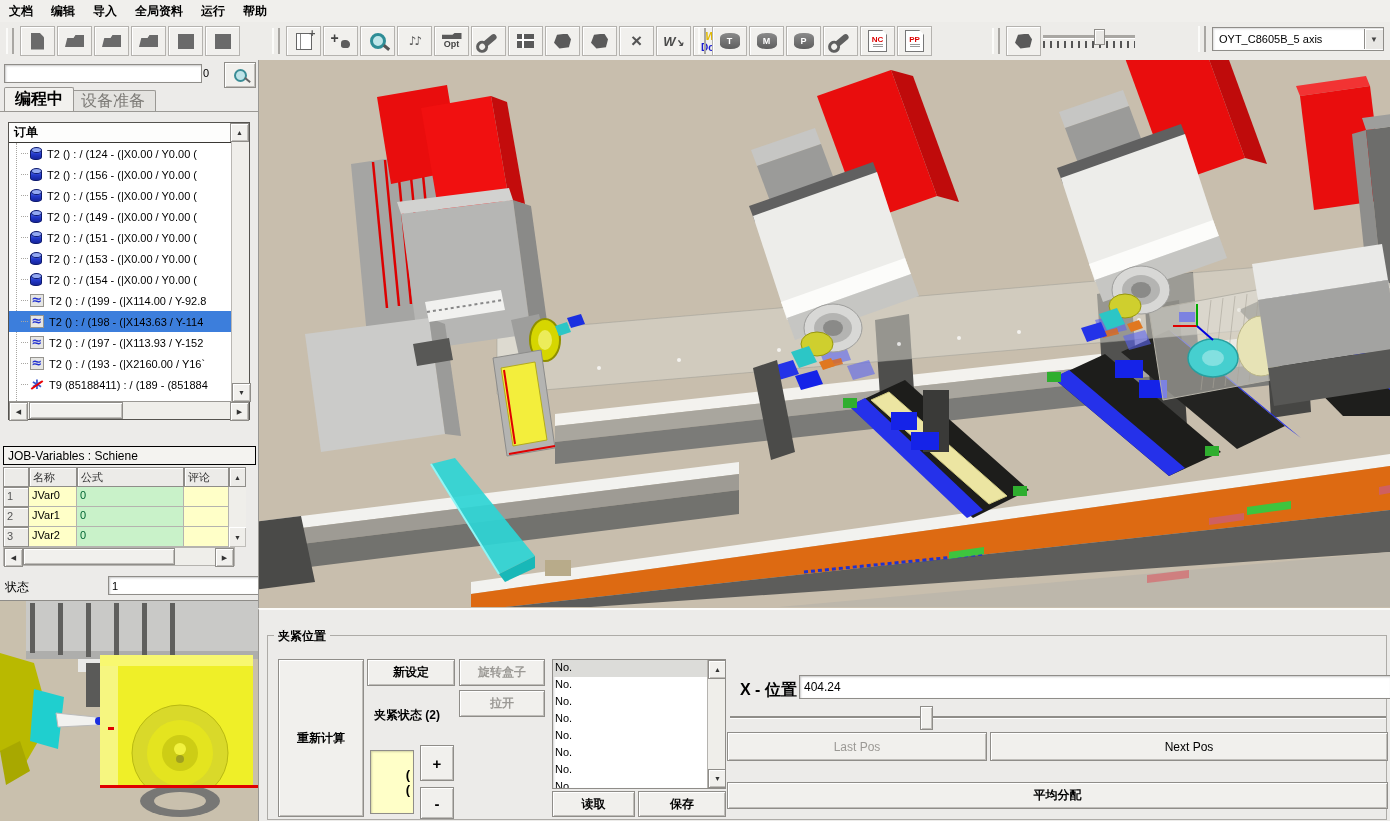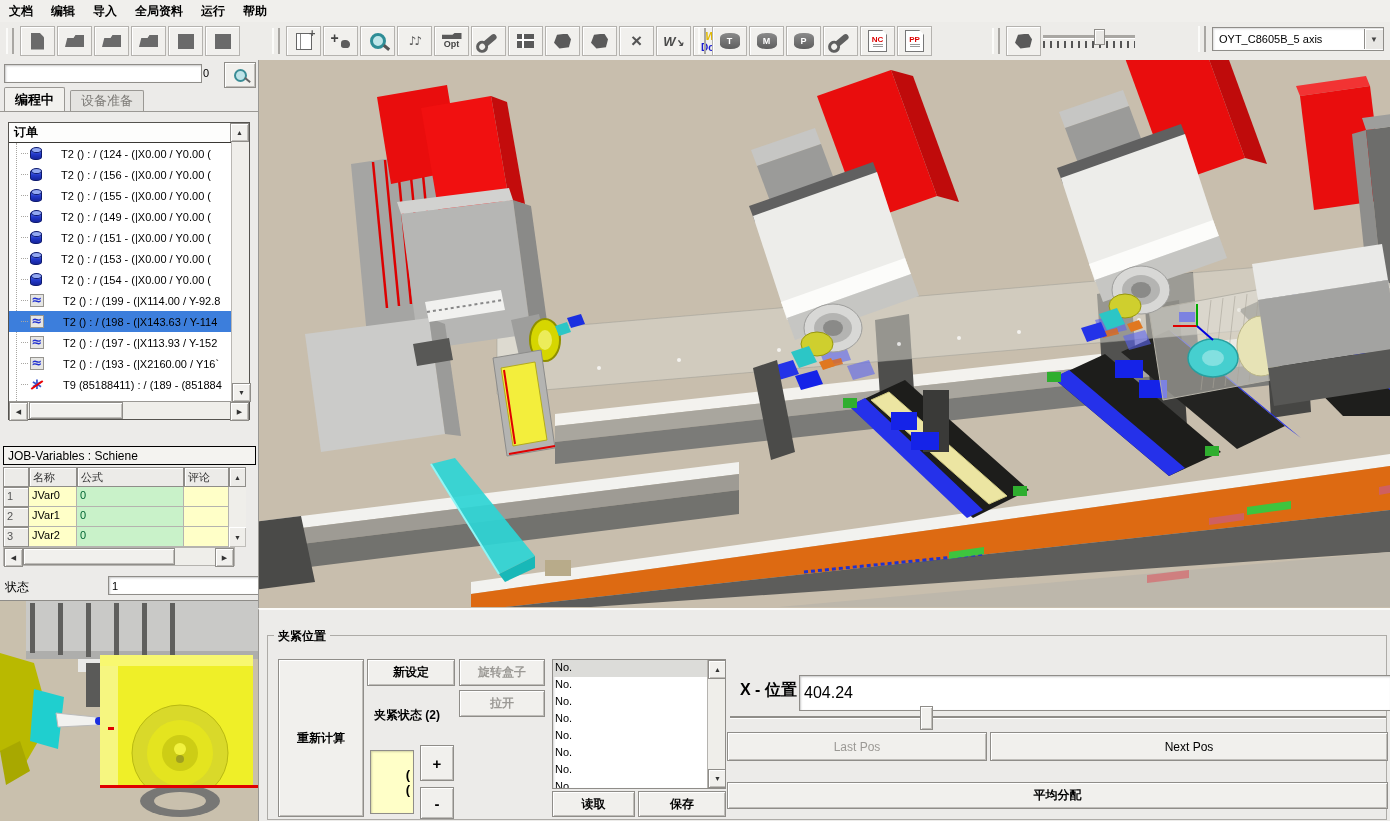--- a/index.html
+++ b/index.html
@@ -57,32 +57,32 @@
   
   .leftpanel{position:absolute;left:0;top:60px;width:258px;height:761px;background:#ecebe9;border-right:1px solid #8e8c88}
   .inset{background:#fff;border:1px solid #8f8d89;box-shadow:inset 1px 1px 2px rgba(0,0,0,.22)}
   .btn3d{background:#f1f0ed;border:1px solid #8f8d89;box-shadow:inset 1px 1px 0 #fff,inset -1px -1px 0 #bfbdb9;display:flex;align-items:center;justify-content:center;cursor:default}
   .search-input{position:absolute;left:4px;top:4px;width:190px;height:17px;font-size:11px;padding:0 3px;outline:none}
   .search-count{position:absolute;left:203px;top:7px;font-size:11px}
   .mag-btn{position:absolute;left:224px;top:2px;width:30px;height:24px}
   .ic-mag{width:9px;height:9px;border:2px solid #3a8d96;border-radius:50%;background:#bfe4e8;position:relative}
   .ic-mag::after{content:"";position:absolute;left:8px;top:8px;width:7px;height:2px;background:#666;transform:rotate(40deg)}
   .tabs{position:absolute;left:0;top:28px;width:258px;height:23px;border-bottom:1px solid #9a9894}
-  .tab{position:absolute;bottom:0;height:20px;padding:0 10px;display:flex;align-items:center;border:1px solid #9a9894;border-bottom:none;border-radius:2px 2px 0 0;background:#e4e3e0;color:#7d7b77;font-size:13px}
+  .tab{position:absolute;bottom:0;height:20px;padding:0 10px;display:flex;align-items:center;border:1px solid #9a9894;border-bottom:none;border-radius:2px 2px 0 0;background:#e4e3e0;color:#7d7b77;font-size:16px}
   .tab.active{height:23px;background:#f2f1ee;color:#000;font-weight:700;z-index:2}
 
   .treebox{position:absolute;left:8px;top:62px;width:240px;height:296px;border:1px solid #55534f;background:#fff}
   .treehdr{height:19px;border-bottom:1px solid #3a3834;display:flex;align-items:center;background:#fdfdfc}
   .treehdr .t{flex:1;padding-left:5px;font-weight:700;font-size:12px}
   .sbtn{width:17px;height:17px;font-size:7px;color:#333;flex:none}
   .titems{position:relative;height:258px;overflow:hidden}
   .tguide{position:absolute;left:7px;top:0;bottom:0;border-left:1px dotted #a8a6a2}
   .trow{height:21px;display:flex;align-items:center;padding-left:12px;white-space:nowrap;font-size:11px;position:relative}
   .trow::before{content:"";width:7px;border-top:1px dotted #a8a6a2;margin-right:2px;flex:none}
-  .trow .lbl{margin-left:19px;overflow:hidden}
+  .trow .lbl{margin-left:5px;overflow:hidden}
   .trow.sel .lbl,.trow.sel{background:#3c7edc}
   .trow.sel .lbl{color:#000}
   .cyl{width:12px;height:12px;background:linear-gradient(180deg,#5b79ef,#2238c8 55%,#16249a);border-radius:5px/3px;border:1px solid #0e1a6e;position:relative;flex:none;box-sizing:border-box}
   .cyl::before{content:"";position:absolute;left:0;top:-2px;width:9px;height:4px;border:1px solid #0e1a6e;border-radius:50%;background:#93a9f2}
   .wav{width:14px;height:13px;background:#e6e6e3;border:1px solid #96948f;color:#2030d0;font:bold 13px/10px "DejaVu Sans",sans-serif;text-align:center;flex:none;box-sizing:border-box}
   .wav::before{content:"≈"}
   .gearic{width:14px;height:13px;position:relative;color:#3a5ad0;font:bold 15px/12px "DejaVu Sans",sans-serif;text-align:center;flex:none}
   .gearic::before{content:"∗"}
   .gearic::after{content:"";position:absolute;left:0;top:6px;width:14px;height:2px;background:#e00;transform:rotate(-35deg)}
   .hscroll{height:17px;border-top:1px solid #9a9894;display:flex;background:#efeeea}
@@ -116,21 +116,21 @@
   .bp-btn{position:absolute;font-size:12px;font-weight:700}
   .bp-btn.en{color:#000}
   .bp-btn.dis{color:#9b9995}
   .clampfield{position:absolute;left:102px;top:114px;width:44px;height:64px;background:#ffffc8;border:1px solid #8f8d89;box-shadow:inset 1px 1px 2px rgba(0,0,0,.18);display:flex;flex-direction:column;align-items:flex-end;justify-content:center;padding-right:3px;box-sizing:border-box;font:bold 13px "Liberation Sans",sans-serif}
   .listbox{position:absolute;left:284px;top:23px;width:172px;height:128px;background:#fff;border:1px solid #8f8d89;box-shadow:inset 1px 1px 2px rgba(0,0,0,.18);overflow:hidden;display:flex}
   .litems{flex:1;overflow:hidden}
   .li{height:17px;font-size:11px;padding:1px 2px;box-sizing:border-box}
   .li.first{background:#dcdcd9}
   .lvs{width:17px;background:#efeeea;border-left:1px solid #b5b3af;display:flex;flex-direction:column;justify-content:space-between}
   .xlabel{position:absolute;left:472px;top:44px;font-size:16px;font-weight:700}
-  .xinput{position:absolute;left:531px;top:39px;width:582px;height:18px;font-size:16px;padding:8px 4px;outline:none}
+  .xinput{position:absolute;left:531px;top:39px;width:582px;height:18px;font-size:12px;padding:2px 4px;outline:none}
   .slider{position:absolute;left:462px;top:70px;width:656px;height:22px}
   .slider .track{position:absolute;left:0;right:0;top:10px;height:2px;background:#8f8d89;border-bottom:1px solid #fff}
   .slider .thumb{position:absolute;left:190px;top:0;width:11px;height:22px;background:#f1f0ed;border:1px solid #8f8d89;box-shadow:inset 1px 1px 0 #fff,inset -1px -1px 0 #bfbdb9}
 </style>
 </head>
 <body>
 
 <div class="app">
 
   <div class="menubar">

